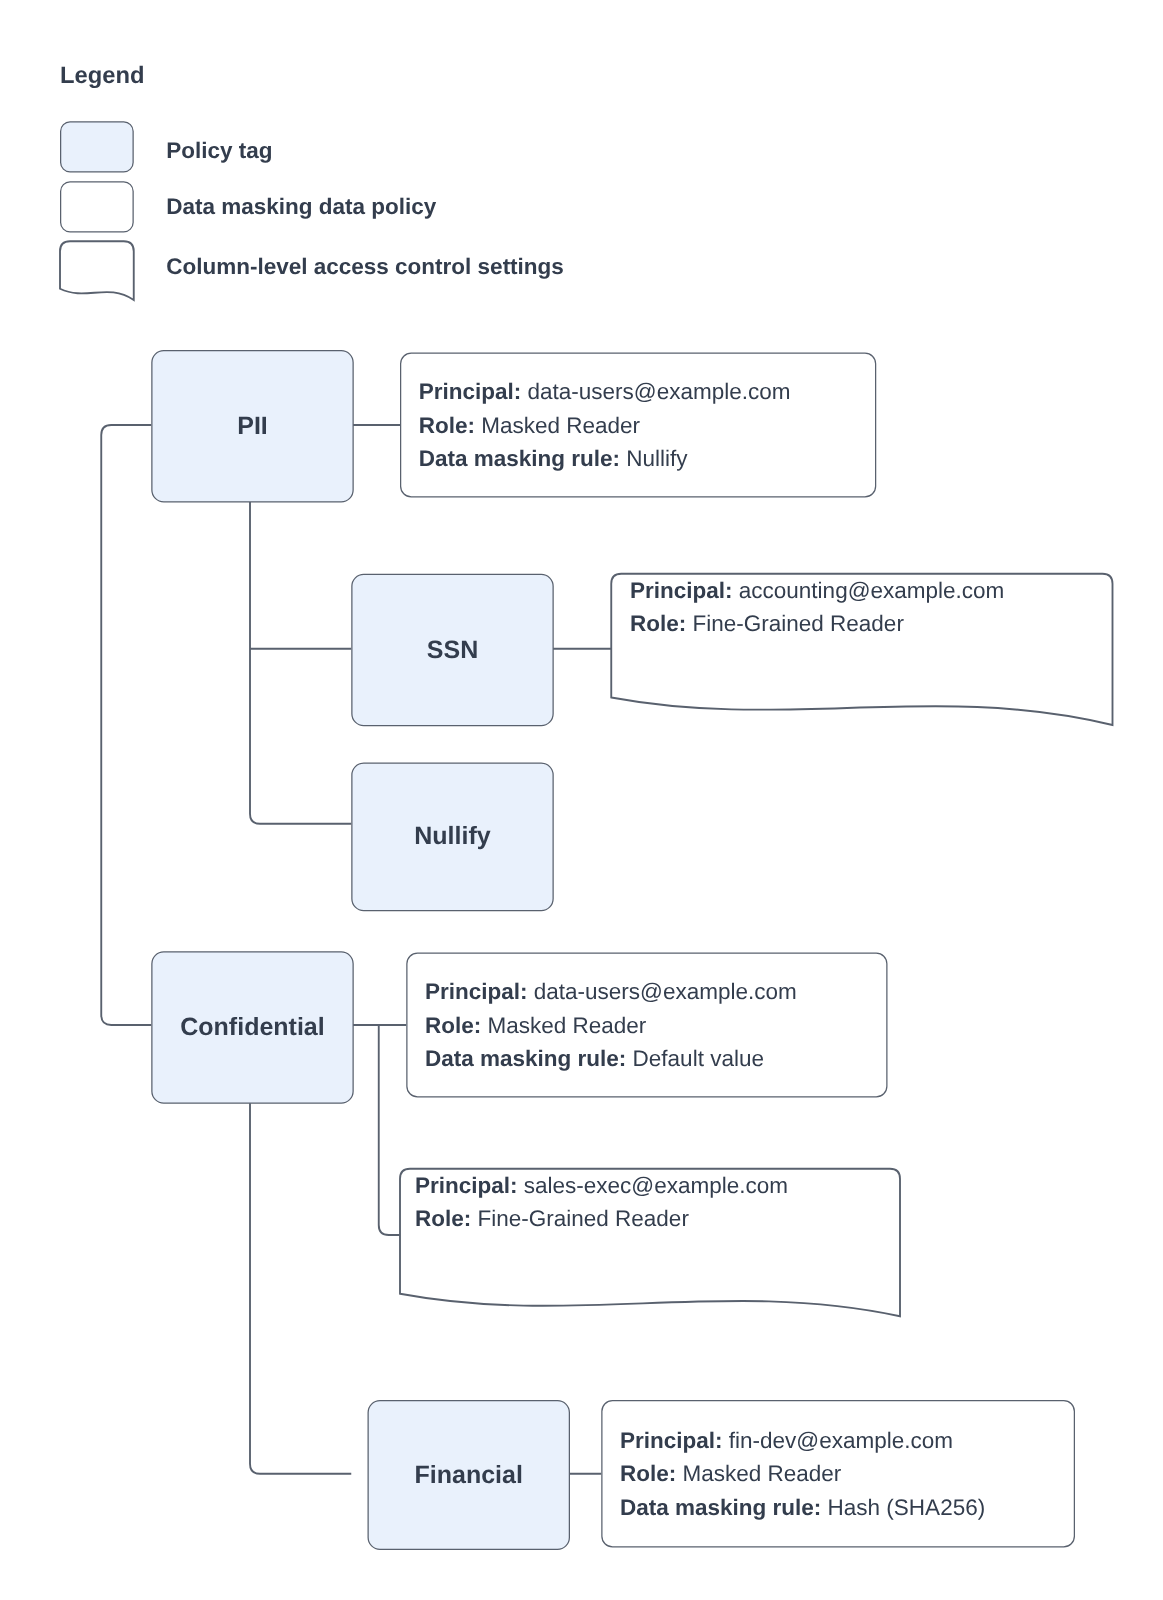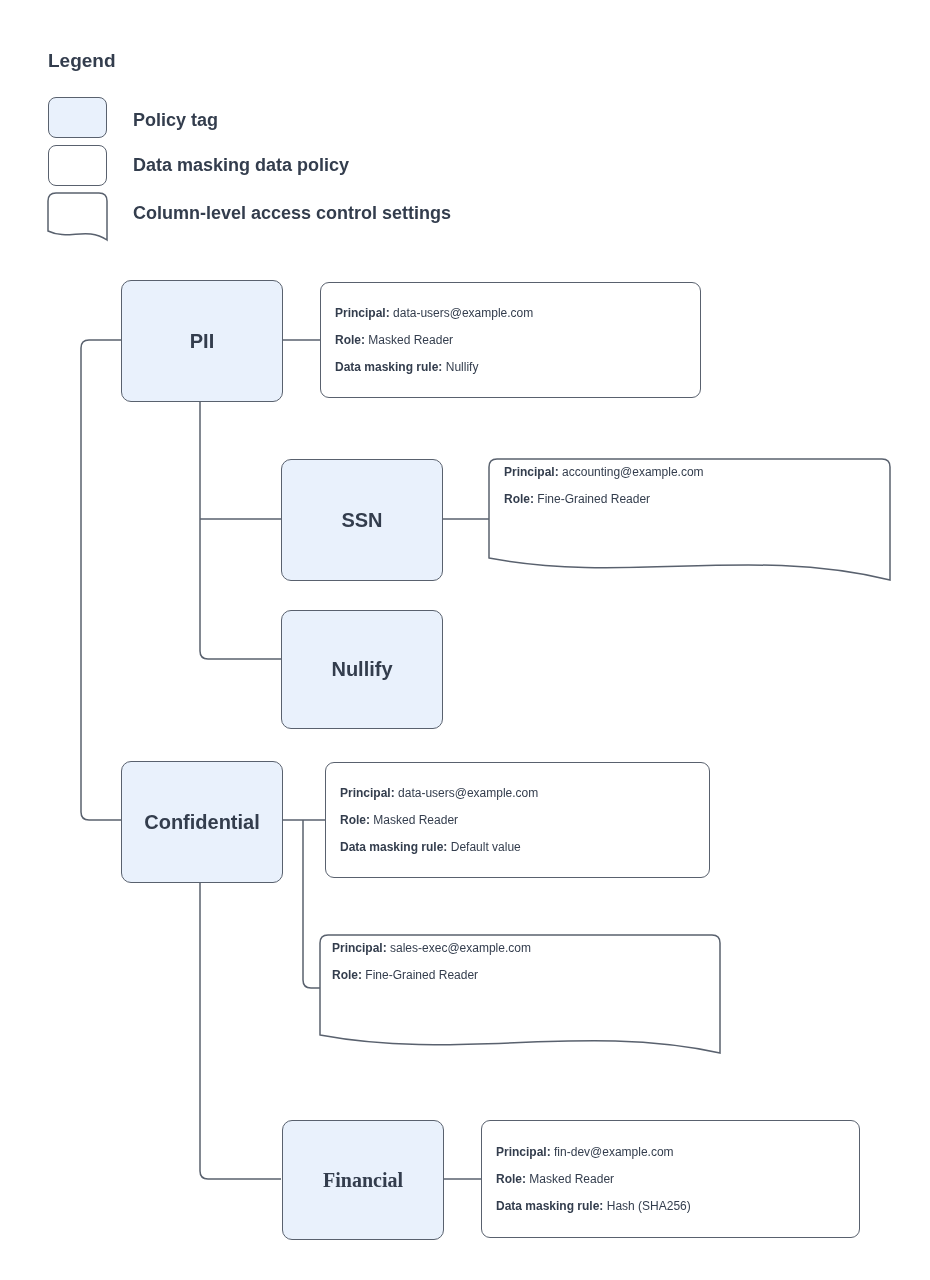--- a/index.html
+++ b/index.html
@@ -17,21 +17,21 @@
     position:absolute;z-index:2;
     background:#ffffff;border:1.5px solid #59616e;border-radius:9px;
     display:flex;flex-direction:column;justify-content:center;
     padding-left:14px;padding-right:6px;box-sizing:border-box;
   }
   .doctext{
     position:absolute;z-index:3;
     display:flex;flex-direction:column;justify-content:flex-start;
     padding-left:15px;box-sizing:border-box;
   }
-  .pline{font-size:12px;line-height:27px;white-space:nowrap;}
+  .pline{font-size:18px;line-height:27px;white-space:nowrap;}
   .plabel{font-weight:bold;}
 
   .legend-title{position:absolute;left:48px;top:50px;font-size:19px;font-weight:bold;z-index:2;}
   .lswatch{position:absolute;z-index:2;background:#e9f1fc;border:1.5px solid #59616e;border-radius:8px;width:59px;height:41px;box-sizing:border-box;}
   .lswatch.white{background:#ffffff;}
   .llabel{position:absolute;left:133px;z-index:2;display:flex;align-items:center;font-size:18px;font-weight:bold;white-space:nowrap;}
 </style>
 </head>
 <body>
 
@@ -80,21 +80,21 @@
   </div>
   <div class="node" style="left:121px;top:280px;width:160px;height:120px;">
     <span>PII</span>
   </div>
   <div class="node" style="left:281px;top:610px;width:160px;height:117px;">
     <span>Nullify</span>
   </div>
   <div class="node" style="left:121px;top:761px;width:160px;height:120px;">
     <span>Confidential</span>
   </div>
-  <div class="node" style="left:282px;top:1120px;width:160px;height:118px;font-family:Liberation Serif, serif;">
+  <div class="node" style="left:294px;top:1120px;width:160px;height:118px;">
     <span>Financial</span>
   </div>
 
   <div class="pbox" style="left:320px;top:282px;width:381px;height:116px;">
     <div class="pline"><span class="plabel">Principal:</span> <span>data-users@example.com</span></div>
     <div class="pline"><span class="plabel">Role:</span> <span>Masked Reader</span></div>
     <div class="pline"><span class="plabel">Data masking rule:</span> <span>Nullify</span></div>
   </div>
 
   <div class="pbox" style="left:325px;top:762px;width:385px;height:116px;">

